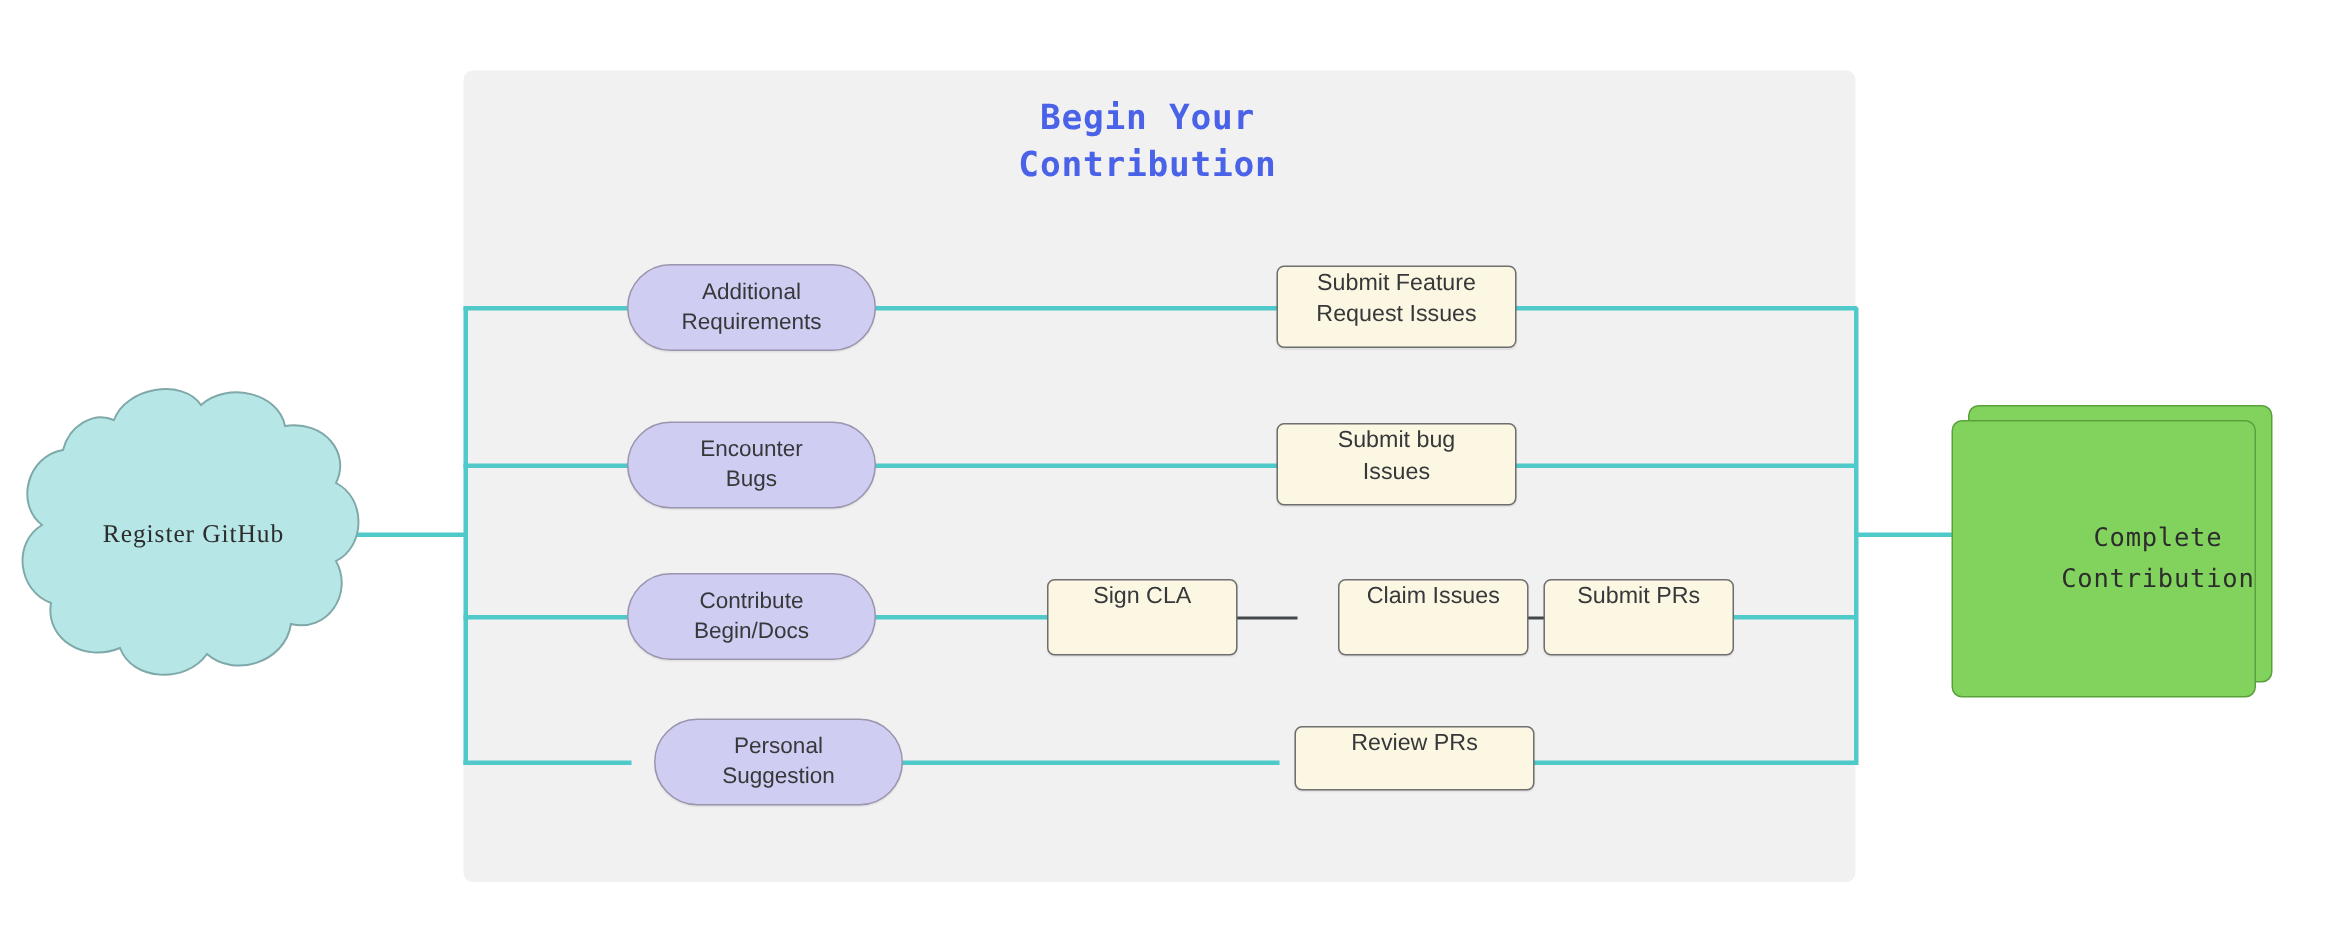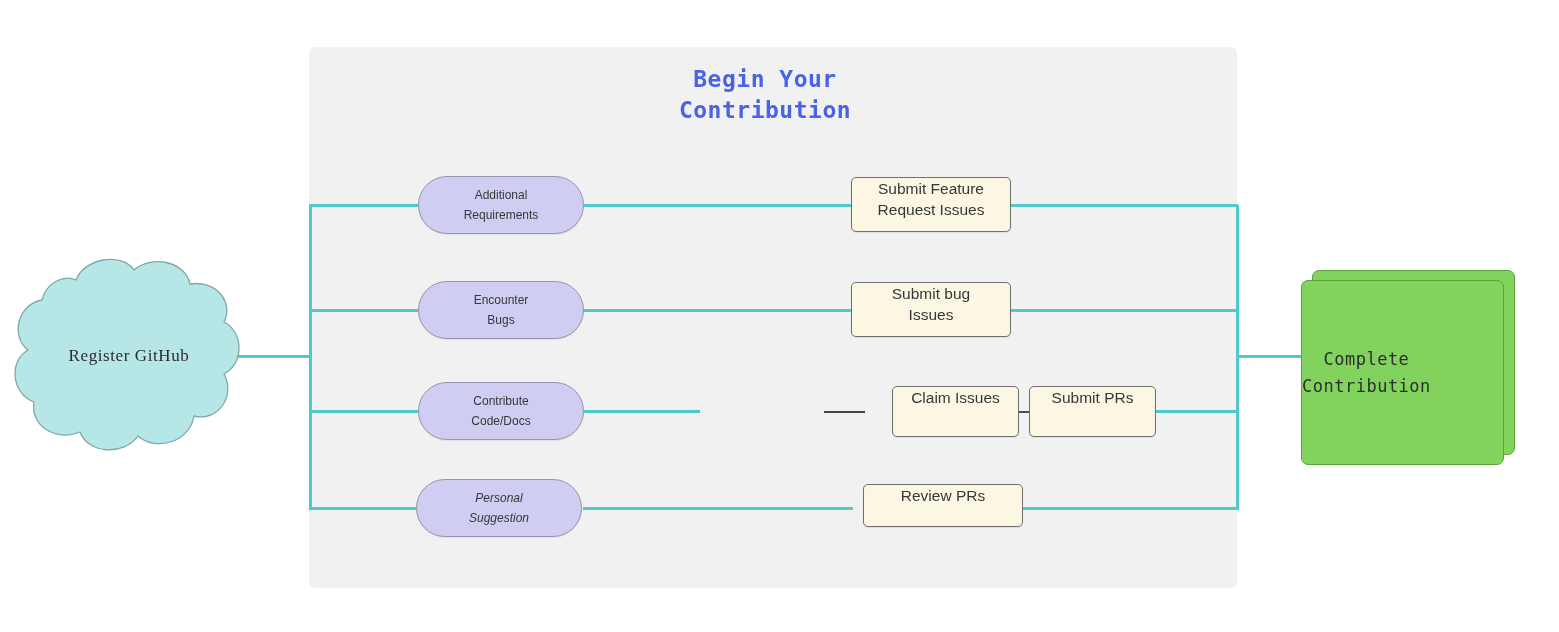--- a/index.html
+++ b/index.html
@@ -91,21 +91,21 @@
     width: 166px;
     height: 58px;
     background: #cfcdf2;
     border: 1.3px solid #9a94ad;
     border-radius: 29px;
     display: flex;
     align-items: center;
     justify-content: center;
     text-align: center;
     font-family: "Liberation Sans", sans-serif;
-    font-size: 12px;
+    font-size: 15px;
     color: #36383a;
     line-height: 20px;
     white-space: pre-line;
     box-shadow: 0 1px 1px rgba(0,0,0,0.07);
   }
 
   
   .node-cream {
     background: #fbf7e3;
     border: 1.3px solid #6f6f6f;
@@ -135,21 +135,21 @@
   #green-front {
     left: 1301px;
     top: 280px;
     width: 203px;
     height: 185px;
     background: #82d35e;
     border: 1.3px solid #5aa13c;
     border-radius: 7px;
     display: flex;
     align-items: center;
-    justify-content: flex-start;
+    justify-content: flex-end;
     text-align: center;
     font-family: "DejaVu Sans Mono", "Liberation Mono", monospace;
     font-size: 17px;
     color: #2d2d2d;
     line-height: 27px;
     letter-spacing: 0.5px;
     white-space: pre-line;
   }
 </style>
 </head>
@@ -216,42 +216,45 @@
 Requirements</span>
   </div>
 
   <div class="abs node-purple" style="left:418px; top:281px;">
     <span>Encounter
 Bugs</span>
   </div>
 
   <div class="abs node-purple" style="left:418px; top:382px;">
     <span>Contribute
-Code/Docs</span>
-  </div>
-
-  <div class="abs node-purple" style="left:416px; top:479px;font-style:italic;">
+Begin/Docs</span>
+  </div>
+
+  <div class="abs node-purple" style="left:436px; top:479px;">
     <span>Personal
 Suggestion</span>
   </div>
 
   <div class="abs node-cream" style="left:851px; top:177px; width:160px; height:55px;">
     <span>Submit Feature
 Request Issues</span>
   </div>
 
   <div class="abs node-cream" style="left:851px; top:282px; width:160px; height:55px;">
     <span>Submit bug
 Issues</span>
   </div>
 
   <div class="abs node-cream" style="left:863px; top:484px; width:160px; height:43px;">
     <span>Review PRs</span>
   </div>
 
+  <div class="abs node-cream" style="left:698px; top:386px; width:127px; height:51px;">
+    <span>Sign CLA</span>
+  </div>
 
   <div class="abs node-cream" style="left:864px; top:386px; width:127px; height:51px;margin-left:28px;">
     <span>Claim Issues</span>
   </div>
 
   <div class="abs node-cream" style="left:1029px; top:386px; width:127px; height:51px;">
     <span>Submit PRs</span>
   </div>
 
   <div class="abs" id="green-back"></div>

